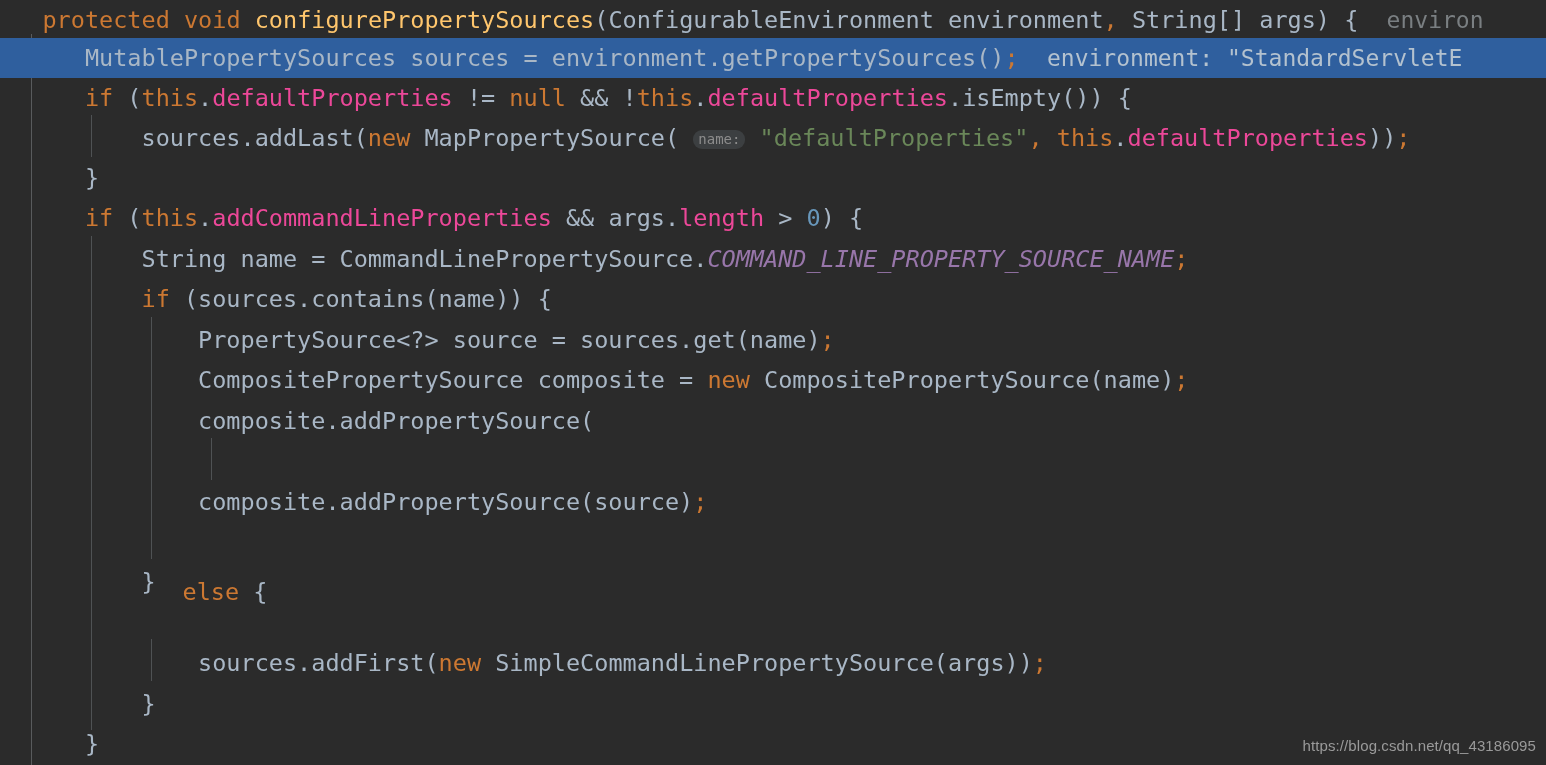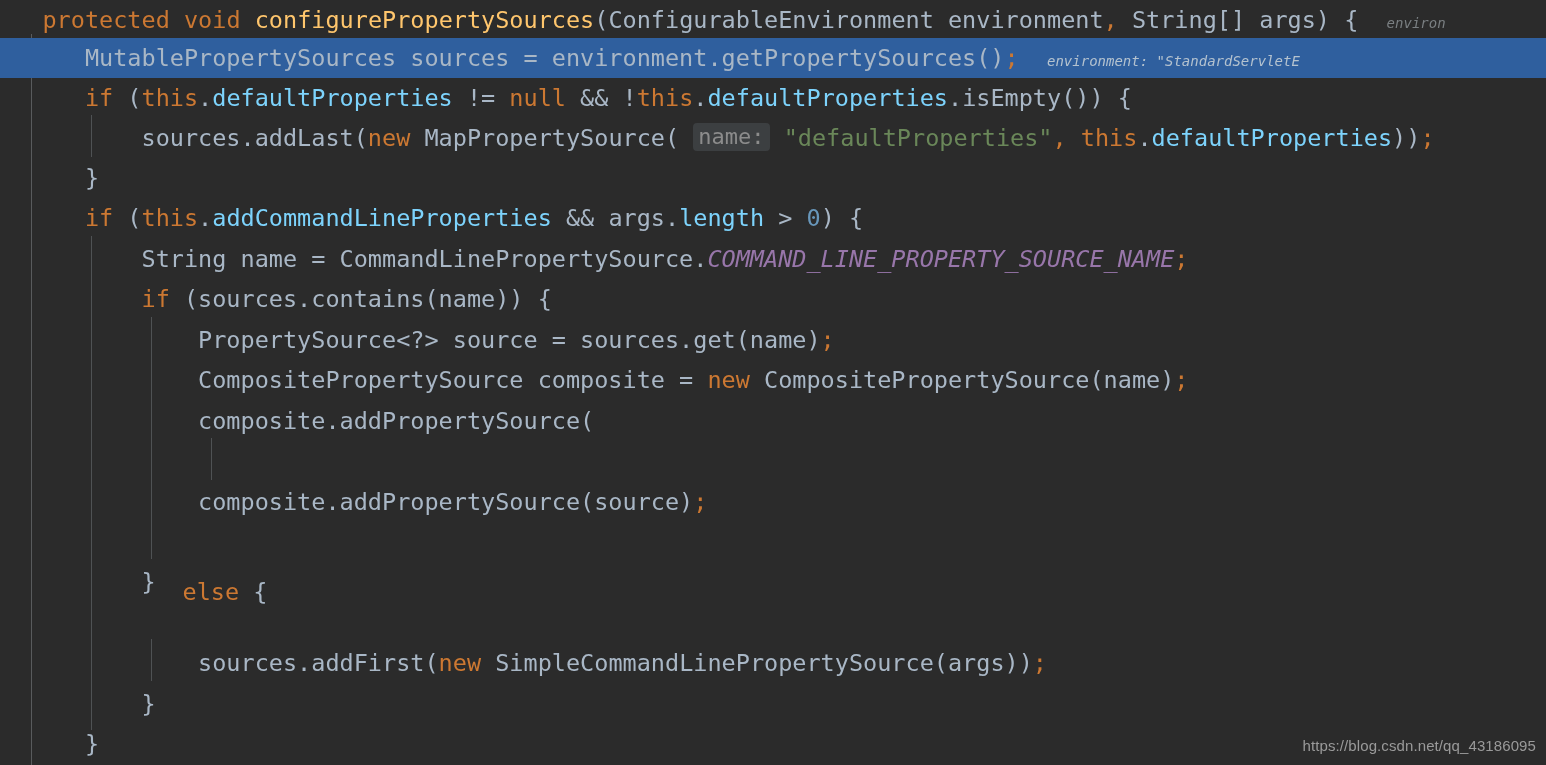--- a/index.html
+++ b/index.html
@@ -50,42 +50,41 @@
     white-space: pre;
   }
   .code-line.selected {
     background: #2f5f9e;
   }
 
   
   .kw      { color: #cc7832; }
   .mth     { color: #ffc66d; text-align: right; }
   .str     { color: #6a8759; }
-  .fld     { color: #7dd3fc; }
+  .fld     { color: #ec4899; }
   .sfld    { color: #9876aa; font-style: italic; }
   .num     { color: #6897bb; }
   .pl      { color: #a9b7c6; }
   .sem     { color: #cc7832; }
 
   
   .hint {
     background: #3c3f41;
     color: #8c8c8c;
-    border-radius: 4px;
+    border-radius: 9px;
     padding: 1px 5px 2px 5px;
-    font-size: 22px;
+    font-size: 14px;
     font-style: normal;
     position: relative;
     top: -2px;
   }
   
   .vhint {
     color: #7a7f82;
-    font-style: italic;
-    font-size: 14px;
+    font-size: 23px;
     text-align: center;
   }
   .code-line.selected .vhint { color: #b4c2cf; }
 
   
   #watermark {
     position: absolute;
     right: 10px;
     bottom: 11px;
     font-family: "Liberation Sans", sans-serif;

